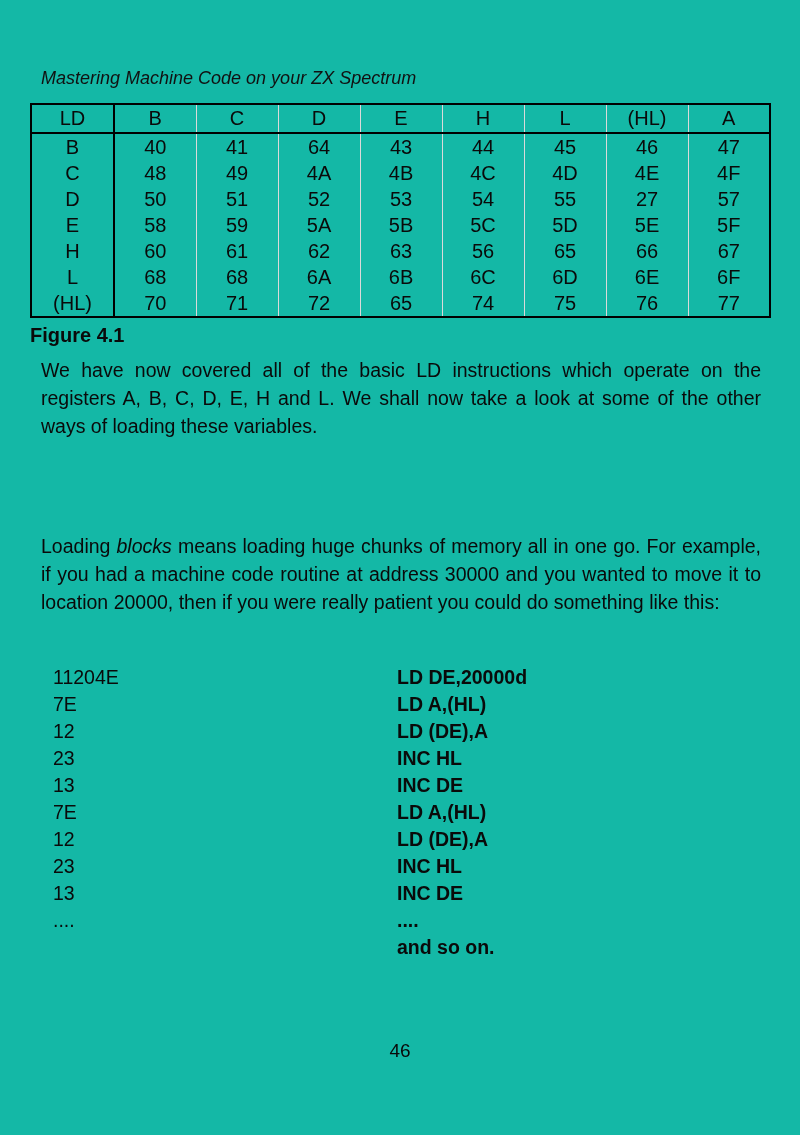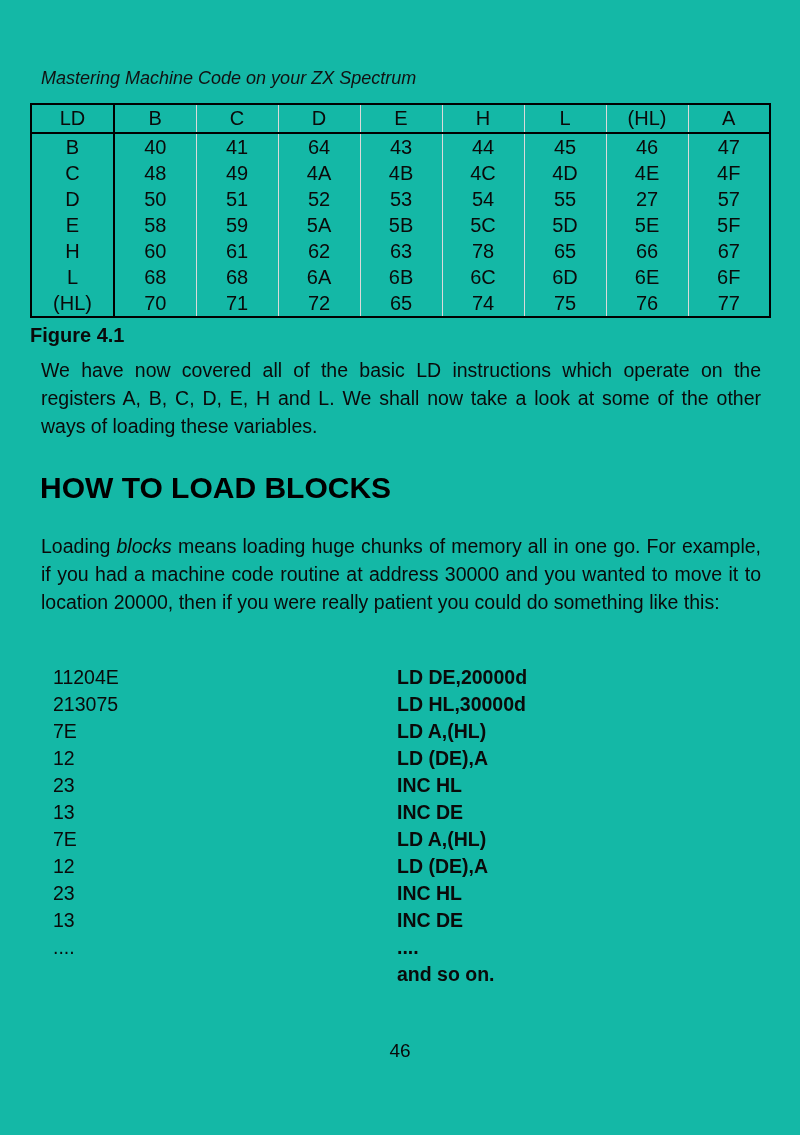--- a/index.html
+++ b/index.html
@@ -173,21 +173,21 @@
             <td>5D</td>
             <td>5E</td>
             <td>5F</td>
           </tr>
           <tr>
             <th>H</th>
             <td>60</td>
             <td>61</td>
             <td>62</td>
             <td>63</td>
-            <td>78</td>
+            <td>56</td>
             <td>65</td>
             <td>66</td>
             <td>67</td>
           </tr>
           <tr>
             <th>L</th>
             <td>68</td>
             <td>68</td>
             <td>6A</td>
             <td>6B</td>
@@ -207,27 +207,25 @@
             <td>76</td>
             <td>77</td>
           </tr>
         </tbody>
     </table>
     <div class="figure-caption">Figure 4.1</div>
   </div>
 
   <div class="body-para para-1">We have now covered all of the basic LD instructions which operate on the registers A, B, C, D, E, H and L. We shall now take a look at some of the other ways of loading these variables.</div>
 
-  <div class="section-heading">HOW TO LOAD BLOCKS</div>
 
   <div class="body-para para-2"><span>Loading </span><em>blocks</em><span> means loading huge chunks of memory all in one go. For example, if you had a machine code routine at address 30000 and you wanted to move it to location 20000, then if you were really patient you could do something like this:</span></div>
 
   <div class="code-listing">
       <div class="code-line"><span class="bytes">11204E</span><span class="mnemonic">LD DE,20000d</span></div>
-      <div class="code-line"><span class="bytes">213075</span><span class="mnemonic">LD HL,30000d</span></div>
       <div class="code-line"><span class="bytes">7E</span><span class="mnemonic">LD A,(HL)</span></div>
       <div class="code-line"><span class="bytes">12</span><span class="mnemonic">LD (DE),A</span></div>
       <div class="code-line"><span class="bytes">23</span><span class="mnemonic">INC HL</span></div>
       <div class="code-line"><span class="bytes">13</span><span class="mnemonic">INC DE</span></div>
       <div class="code-line"><span class="bytes">7E</span><span class="mnemonic">LD A,(HL)</span></div>
       <div class="code-line"><span class="bytes">12</span><span class="mnemonic">LD (DE),A</span></div>
       <div class="code-line"><span class="bytes">23</span><span class="mnemonic">INC HL</span></div>
       <div class="code-line"><span class="bytes">13</span><span class="mnemonic">INC DE</span></div>
       <div class="code-line"><span class="bytes">....</span><span class="mnemonic">....</span></div>
       <div class="code-line"><span class="bytes"></span><span class="mnemonic">and so on.</span></div>

